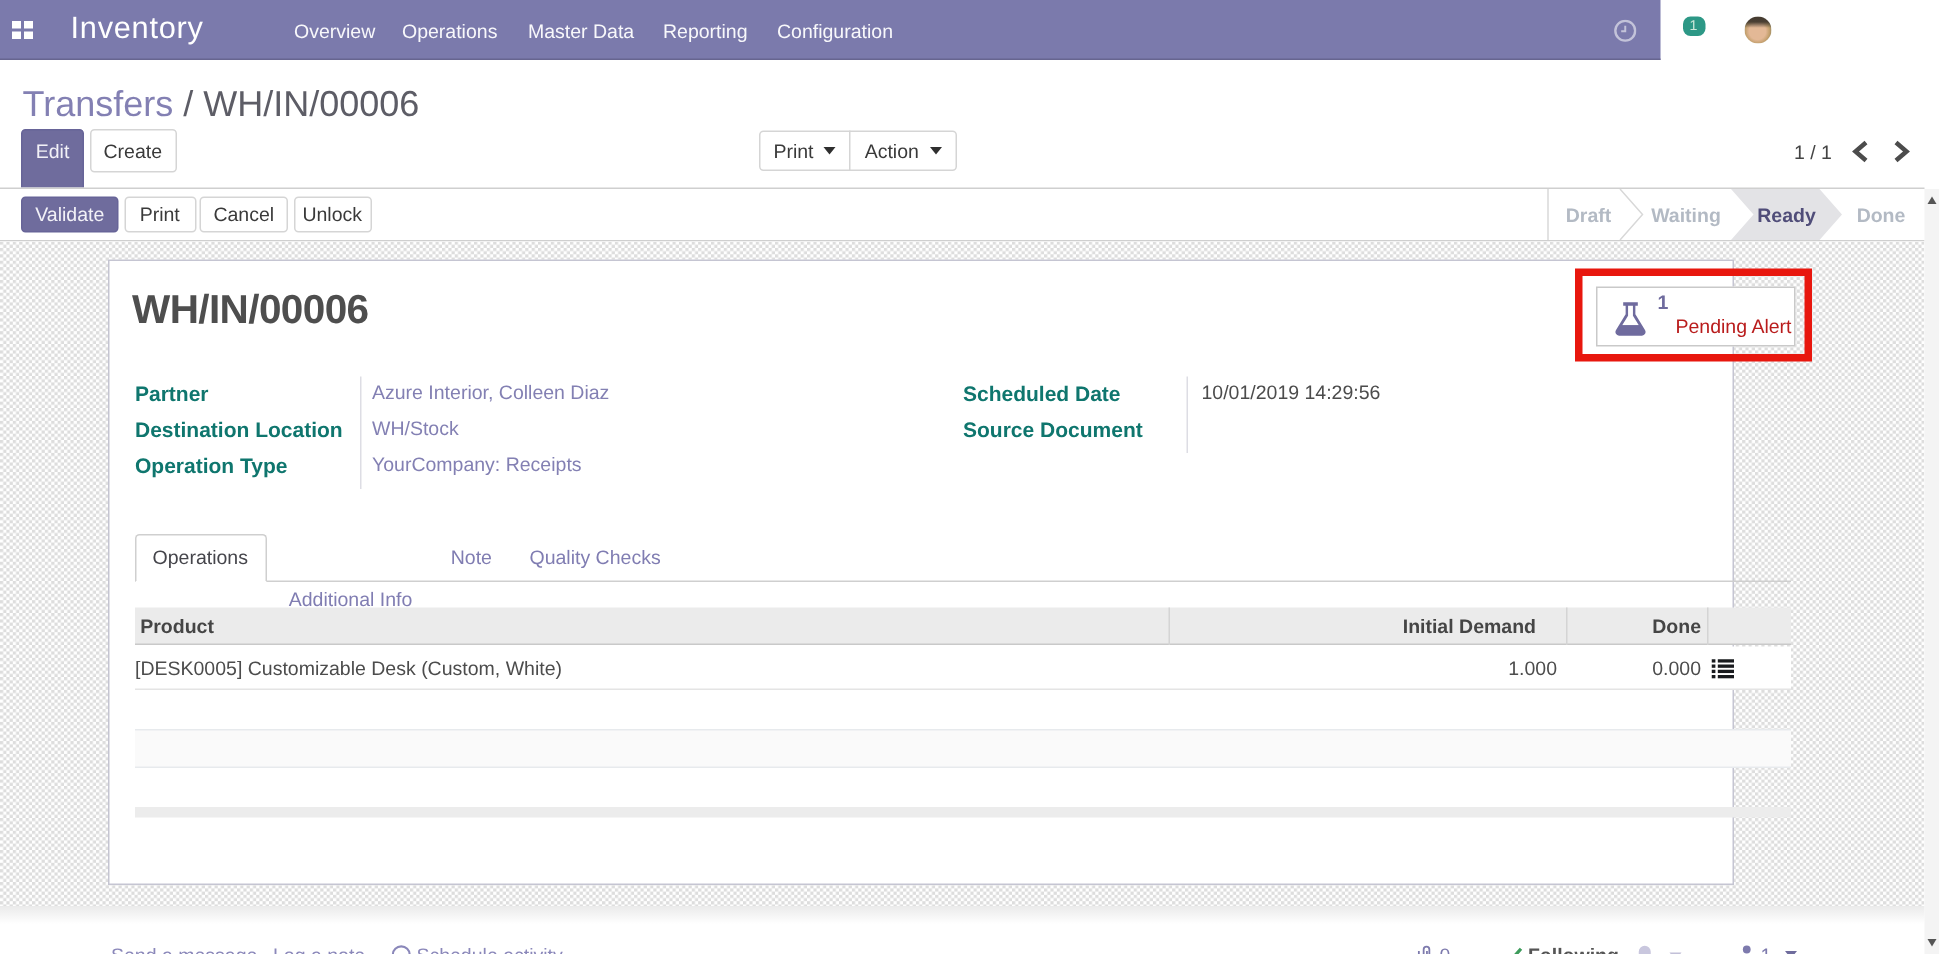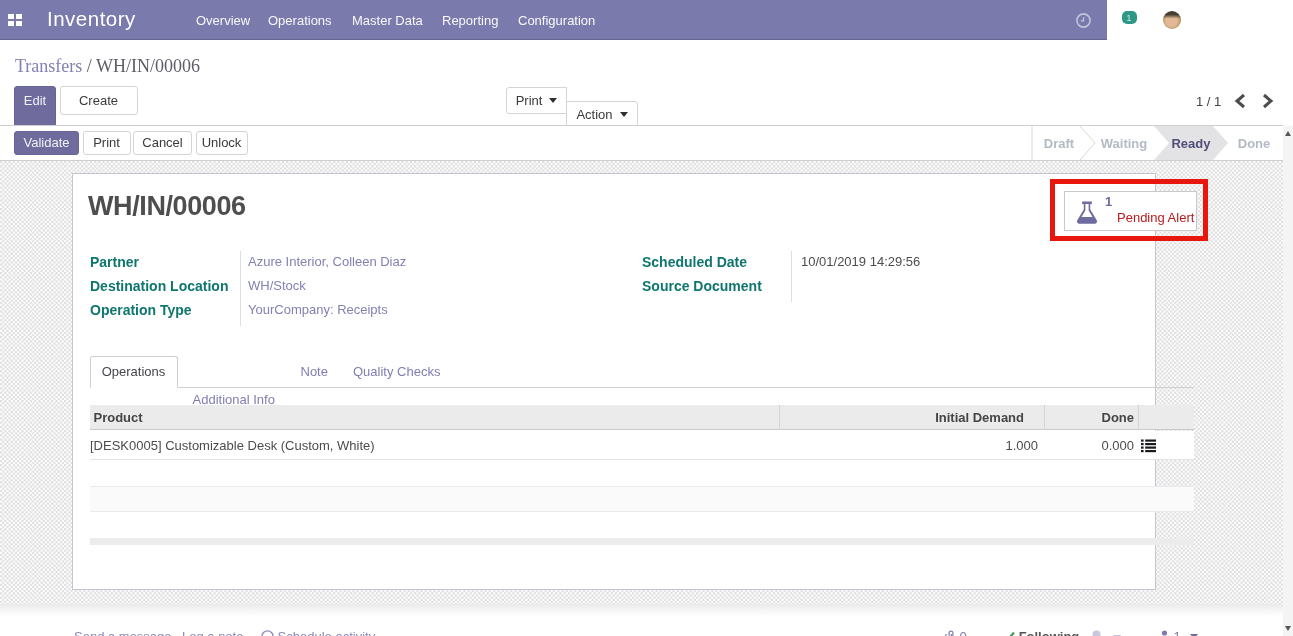--- a/index.html
+++ b/index.html
@@ -20,21 +20,21 @@
 #avatar { position:absolute; left:1162.5px; top:10.5px; width:18px; height:18px; border-radius:50%;
   background:
     linear-gradient(180deg, #443a30 0%, #4a3f33 20%, rgba(74,63,51,0) 42%),
     radial-gradient(circle at 48% 55%, #e3b896 0 5.5px, #c4a06e 8px, #9c8c62 9.5px);
 }
 #username { position:absolute; left:1186px; top:13px; color:#fff; font-size:13px; }
 .caret-down { display:inline-block; width:0; height:0; border-left:4px solid transparent; border-right:4px solid transparent; border-top:5px solid #fff; }
 #user-caret { position:absolute; left:1274px; top:18px; }
 
 
-#breadcrumb { position:absolute; left:15px; top:56px; font-size:18px; color:#8380b3;font-family:Liberation Serif, serif; }
+#breadcrumb { position:absolute; left:15px; top:56px; font-size:24px; color:#8380b3; }
 #breadcrumb .bc2 { color:#5d5d66; }
 .btn { position:absolute; border-radius:3px; font-size:13px; text-align:center; }
 .btn-primary { background:#6f6c9d; color:#f2f1f7; border:1px solid #676498; }
 .btn-default { background:#fff; color:#3a3a3a; border:1px solid #d5d5d5; }
 .caret-dark { display:inline-block; width:0; height:0; border-left:4px solid transparent; border-right:4px solid transparent; border-top:5px solid #2f2f2f; vertical-align:middle; margin-left:7px; margin-top:-2px; }
 #pager { position:absolute; left:1196px; top:94px; font-size:13px; color:#444; }
 
 
 #statusrow { position:absolute; left:0; top:125px; width:1283px; height:36px; background:#fff; border-top:1px solid #cfcfcf; border-bottom:1px solid #cfcfcf; }
 
@@ -107,23 +107,23 @@
       </svg>
     </div>
     <div id="badge1">1</div>
     <div id="avatar"></div>
     <div id="username">Mitchell Admin</div>
     <div id="user-caret" class="caret-down"></div>
   </div>
 
   <div id="breadcrumb"><span>Transfers</span> <span class="bc2">/ WH/IN/00006</span></div>
   <div class="btn btn-primary" style="left:14px;top:86px;width:42px;height:42px;line-height:27px;">Edit</div>
-  <div class="btn btn-default" style="left:59.5px;top:86px;width:78px;height:29px;line-height:27px;">Create</div>
+  <div class="btn btn-default" style="left:59.5px;top:86px;width:58px;height:29px;line-height:27px;">Create</div>
   <div class="btn btn-default" style="left:506px;top:87px;width:61px;height:27px;line-height:25px;border-radius:3px 0 0 3px;">Print<span class="caret-dark"></span></div>
-  <div class="btn btn-default" style="left:566px;top:87px;width:72px;height:27px;line-height:25px;border-radius:0 3px 3px 0;margin-top:14px;">Action<span class="caret-dark"></span></div>
+  <div class="btn btn-default" style="left:566px;top:87px;width:72px;height:27px;line-height:25px;border-radius:0 3px 3px 0;">Action<span class="caret-dark"></span></div>
   <div id="pager">1 / 1</div>
   <svg class="abs" style="left:1233px;top:93px" width="50" height="16" viewBox="0 0 50 16">
     <path d="M11 2 L4 8 L11 14" fill="none" stroke="#4c4c4c" stroke-width="3"></path>
     <path d="M31 2 L38 8 L31 14" fill="none" stroke="#4c4c4c" stroke-width="3"></path>
   </svg>
 
   <div id="statusrow">
     <div class="btn btn-primary" style="left:14px;top:5px;width:65px;height:24px;line-height:22px;">Validate</div>
     <div class="btn btn-default" style="left:82.5px;top:5px;width:48px;height:24px;line-height:22px;">Print</div>
     <div class="btn btn-default" style="left:133px;top:5px;width:59px;height:24px;line-height:22px;">Cancel</div>

